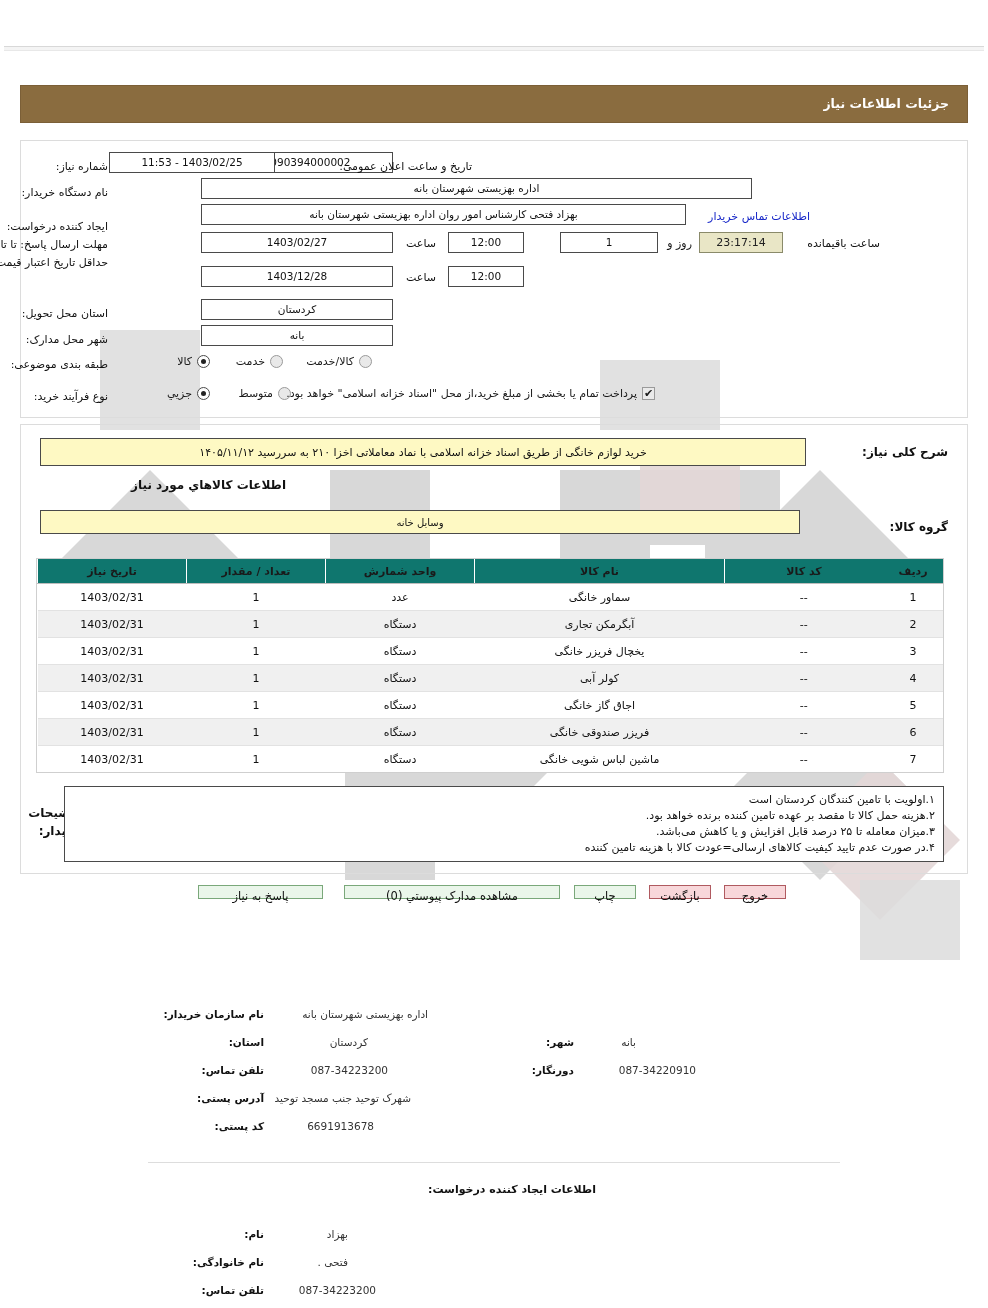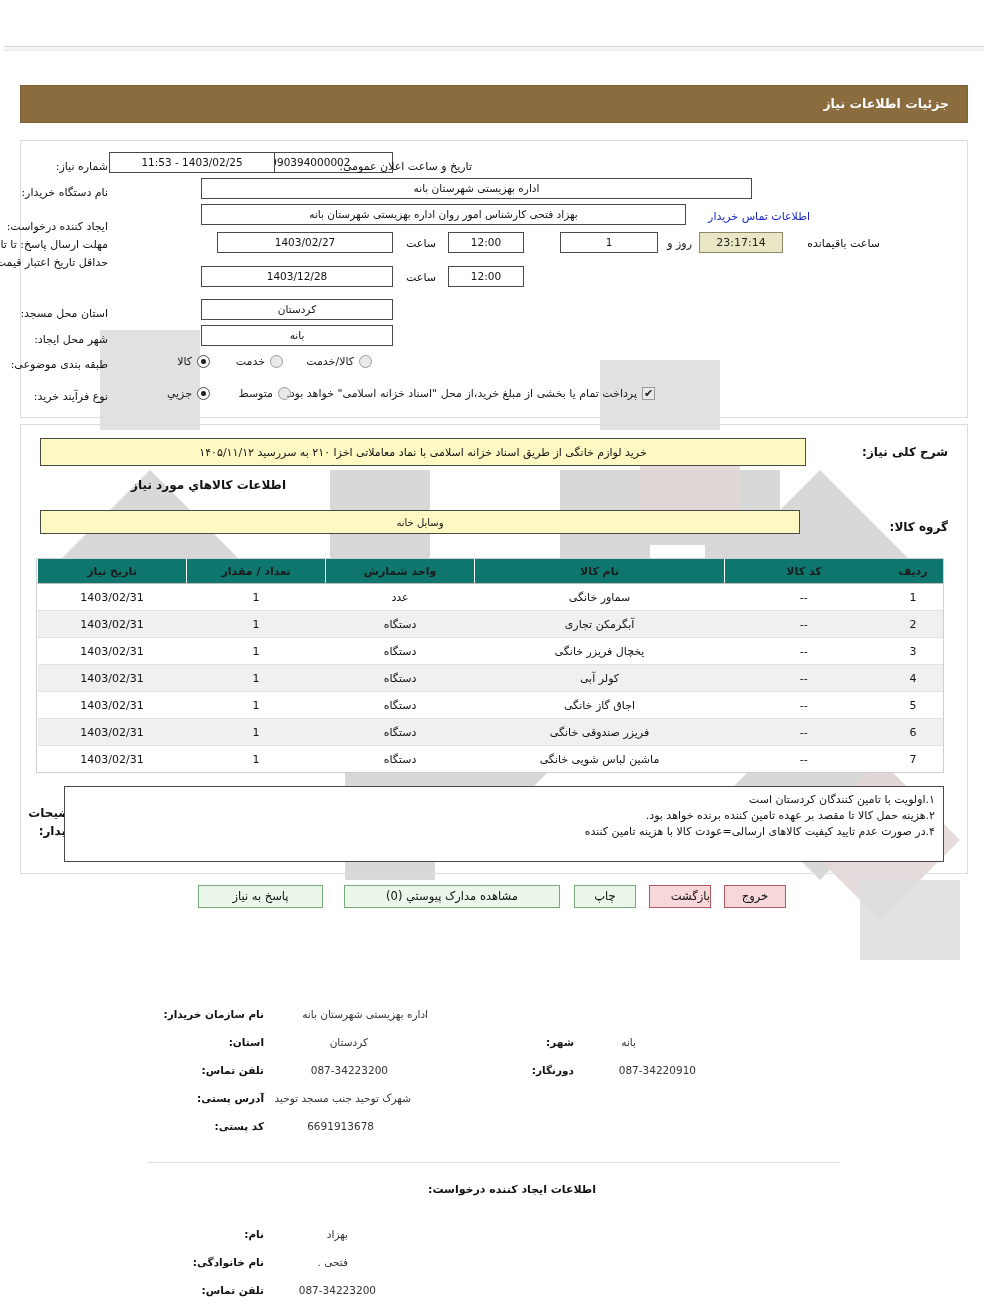--- a/index.html
+++ b/index.html
@@ -276,21 +276,21 @@
   
   .btnrow {
     position: absolute;
     top: 885px;
     right: 0;
     left: 0;
     height: 26px;
   }
   .btn {
     position: absolute;
-    height: 23px;
+    height: 14px;
     line-height: 21px;
     border: 1px solid #5a5a5a;
     box-sizing: border-box;
     font-size: 11.5px;
     text-align: center;
     color: #111;
     cursor: pointer;
     white-space: nowrap;
     font-family: "DejaVu Sans", "Liberation Sans", sans-serif;
   }
@@ -375,37 +375,37 @@
   <div class="fld ltr" style="top:152px; right:713px; left:109px; width:auto;">11:53 - 1403/02/25</div>
 
   <div class="lbl" style="top:186px; right:880px;">نام دستگاه خریدار:</div>
   <div class="fld rtl-text" style="top:178px; right:236px; width:551px; text-align:center;">اداره بهزیستی شهرستان بانه</div>
 
   <div class="lbl" style="top:220px; right:880px;">ایجاد کننده درخواست:</div>
   <div class="fld rtl-text" style="top:204px; right:302px; width:485px; text-align:center;">بهزاد فتحی کارشناس امور روان اداره بهزیستی شهرستان بانه</div>
   <a class="link" style="top:210px; right:178px;">اطلاعات تماس خریدار</a>
 
   <div class="lbl" style="top:238px; right:880px;">مهلت ارسال پاسخ: تا تاریخ:</div>
-  <div class="fld ltr" style="top:232px; right:595px; width:176px;">1403/02/27</div>
+  <div class="fld ltr" style="top:232px; right:595px; width:192px;">1403/02/27</div>
   <div class="plain" style="top:237px; right:552px;">ساعت</div>
   <div class="fld ltr" style="top:232px; right:464px; width:76px;">12:00</div>
   <div class="fld ltr" style="top:232px; right:330px; width:98px;">1</div>
   <div class="plain" style="top:237px; right:296px;">روز و</div>
   <div class="timer" style="top:232px; right:205px; width:84px;">23:17:14</div>
   <div class="plain" style="top:237px; right:108px;">ساعت باقیمانده</div>
 
   <div class="lbl" style="top:256px; right:880px;">حداقل تاریخ اعتبار قیمت: تا تاریخ:</div>
   <div class="fld ltr" style="top:266px; right:595px; width:192px;">1403/12/28</div>
   <div class="plain" style="top:271px; right:552px;">ساعت</div>
   <div class="fld ltr" style="top:266px; right:464px; width:76px;">12:00</div>
 
-  <div class="lbl" style="top:307px; right:880px;">استان محل مسجد:</div>
+  <div class="lbl" style="top:307px; right:880px;">استان محل تحویل:</div>
   <div class="fld" style="top:299px; right:595px; width:192px;">کردستان</div>
 
-  <div class="lbl" style="top:333px; right:880px;">شهر محل ایجاد:</div>
+  <div class="lbl" style="top:333px; right:880px;">شهر محل مدارک:</div>
   <div class="fld" style="top:325px; right:595px; width:192px;">بانه</div>
 
   <div class="lbl" style="top:358px; right:880px;">طبقه بندی موضوعی:</div>
 
   <div class="radio-wrap" style="top:355px; right:778px;">
     <span class="radio on"></span>
     <span>کالا</span>
   </div>
   <div class="radio-wrap" style="top:355px; right:705px;">
     <span class="radio"></span>
@@ -512,28 +512,29 @@
       </tbody>
     </table>
   </div>
 
   <div class="section-head" style="top:806px; right:968px; transform:translateX(62px);">توضیحات</div>
   <div class="section-head" style="top:824px; right:968px; transform:translateX(62px);">خریدار:</div>
 
   <div class="notes-box">
     <div>۱.اولویت با تامین کنندگان کردستان است</div>
     <div>۲.هزینه حمل کالا تا مقصد بر عهده تامین کننده برنده خواهد بود.</div>
+    <div>۳.میزان معامله تا ۲۵ درصد قابل افزایش و یا کاهش می‌باشد.</div>
     <div>۴.در صورت عدم تایید کیفیت کالاهای ارسالی=عودت کالا با هزینه تامین کننده</div>
   </div>
 
   <div class="btnrow">
     <div class="btn green" style="right:665px; width:125px;">پاسخ به نیاز</div>
     <div class="btn green" style="right:428px; width:216px;">مشاهده مدارک پیوستي (0)</div>
     <div class="btn green" style="right:352px; width:62px;">چاپ</div>
-    <div class="btn pink" style="right:277px; width:62px;text-align:right;">بازگشت</div>
+    <div class="btn pink" style="right:277px; width:62px;">بازگشت</div>
     <div class="btn pink" style="right:202px; width:62px;">خروج</div>
   </div>
 
 
   <div class="cbl" style="top:1008px; right:724px;">نام سازمان خریدار:</div>
   <div class="cval" style="top:1008px; right:560px;">اداره بهزیستی شهرستان بانه</div>
 
   <div class="cbl" style="top:1036px; right:724px;">استان:</div>
   <div class="cval" style="top:1036px; right:620px;">کردستان</div>
   <div class="cbl" style="top:1036px; right:414px;">شهر:</div>

